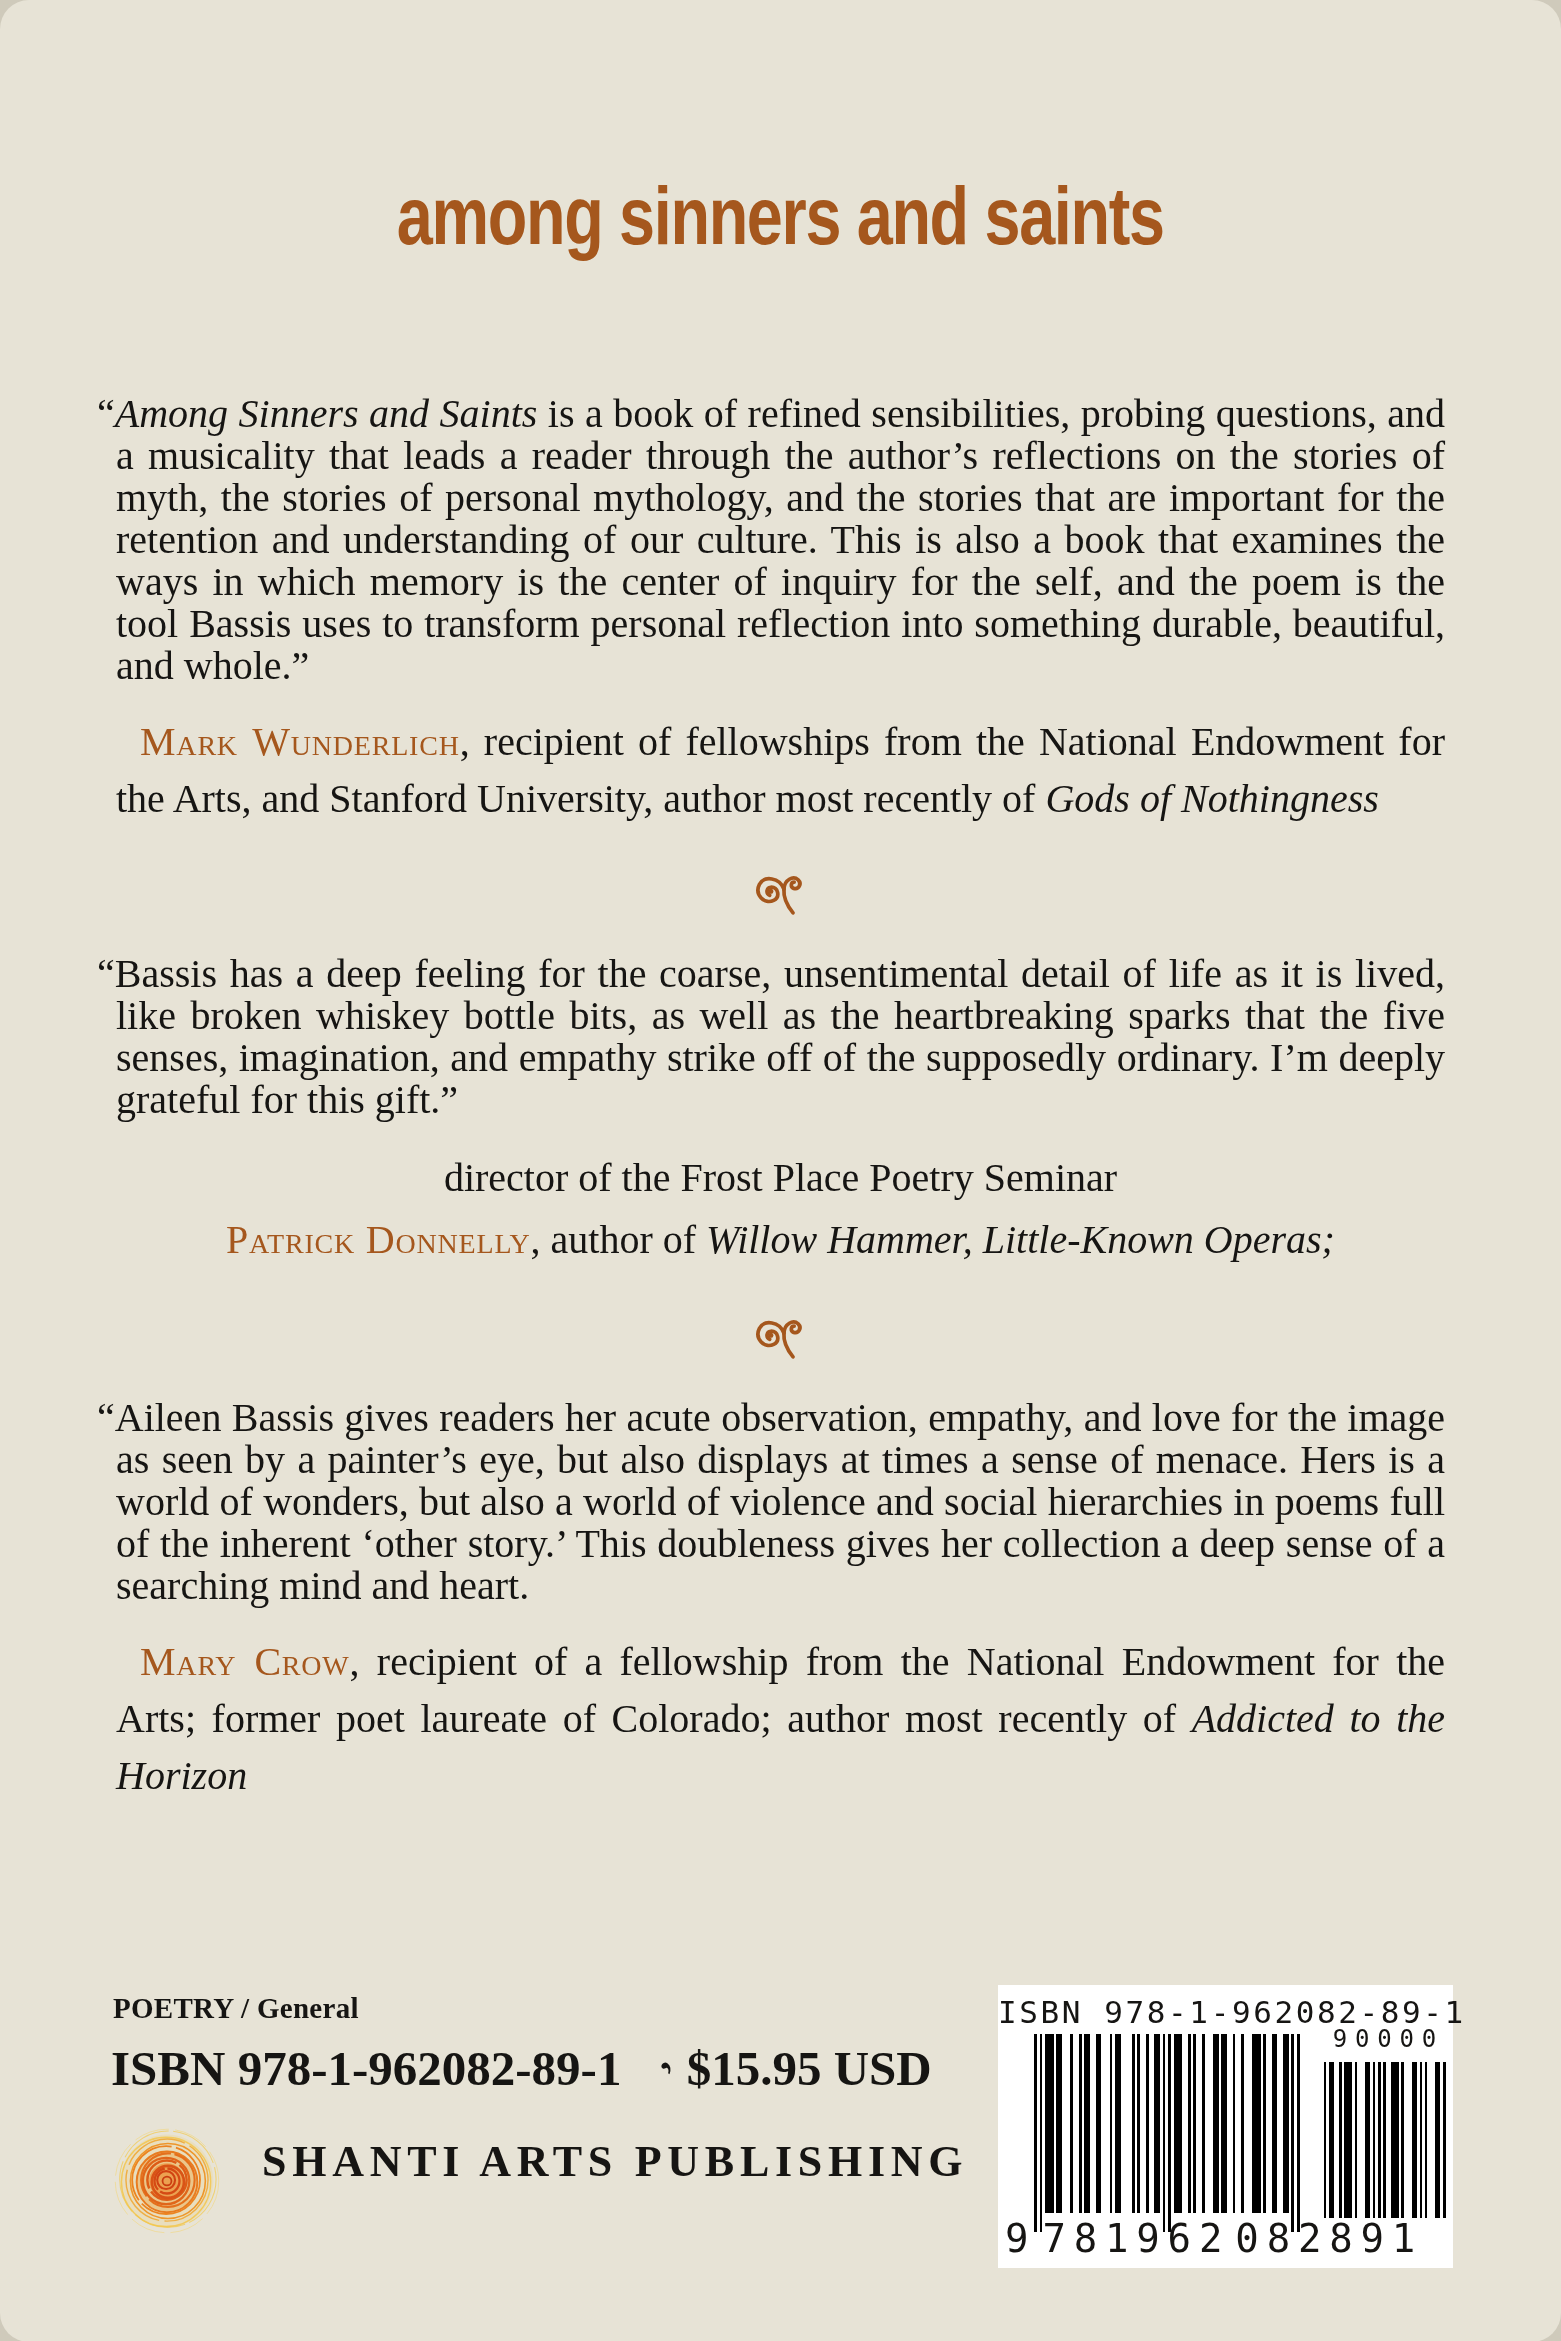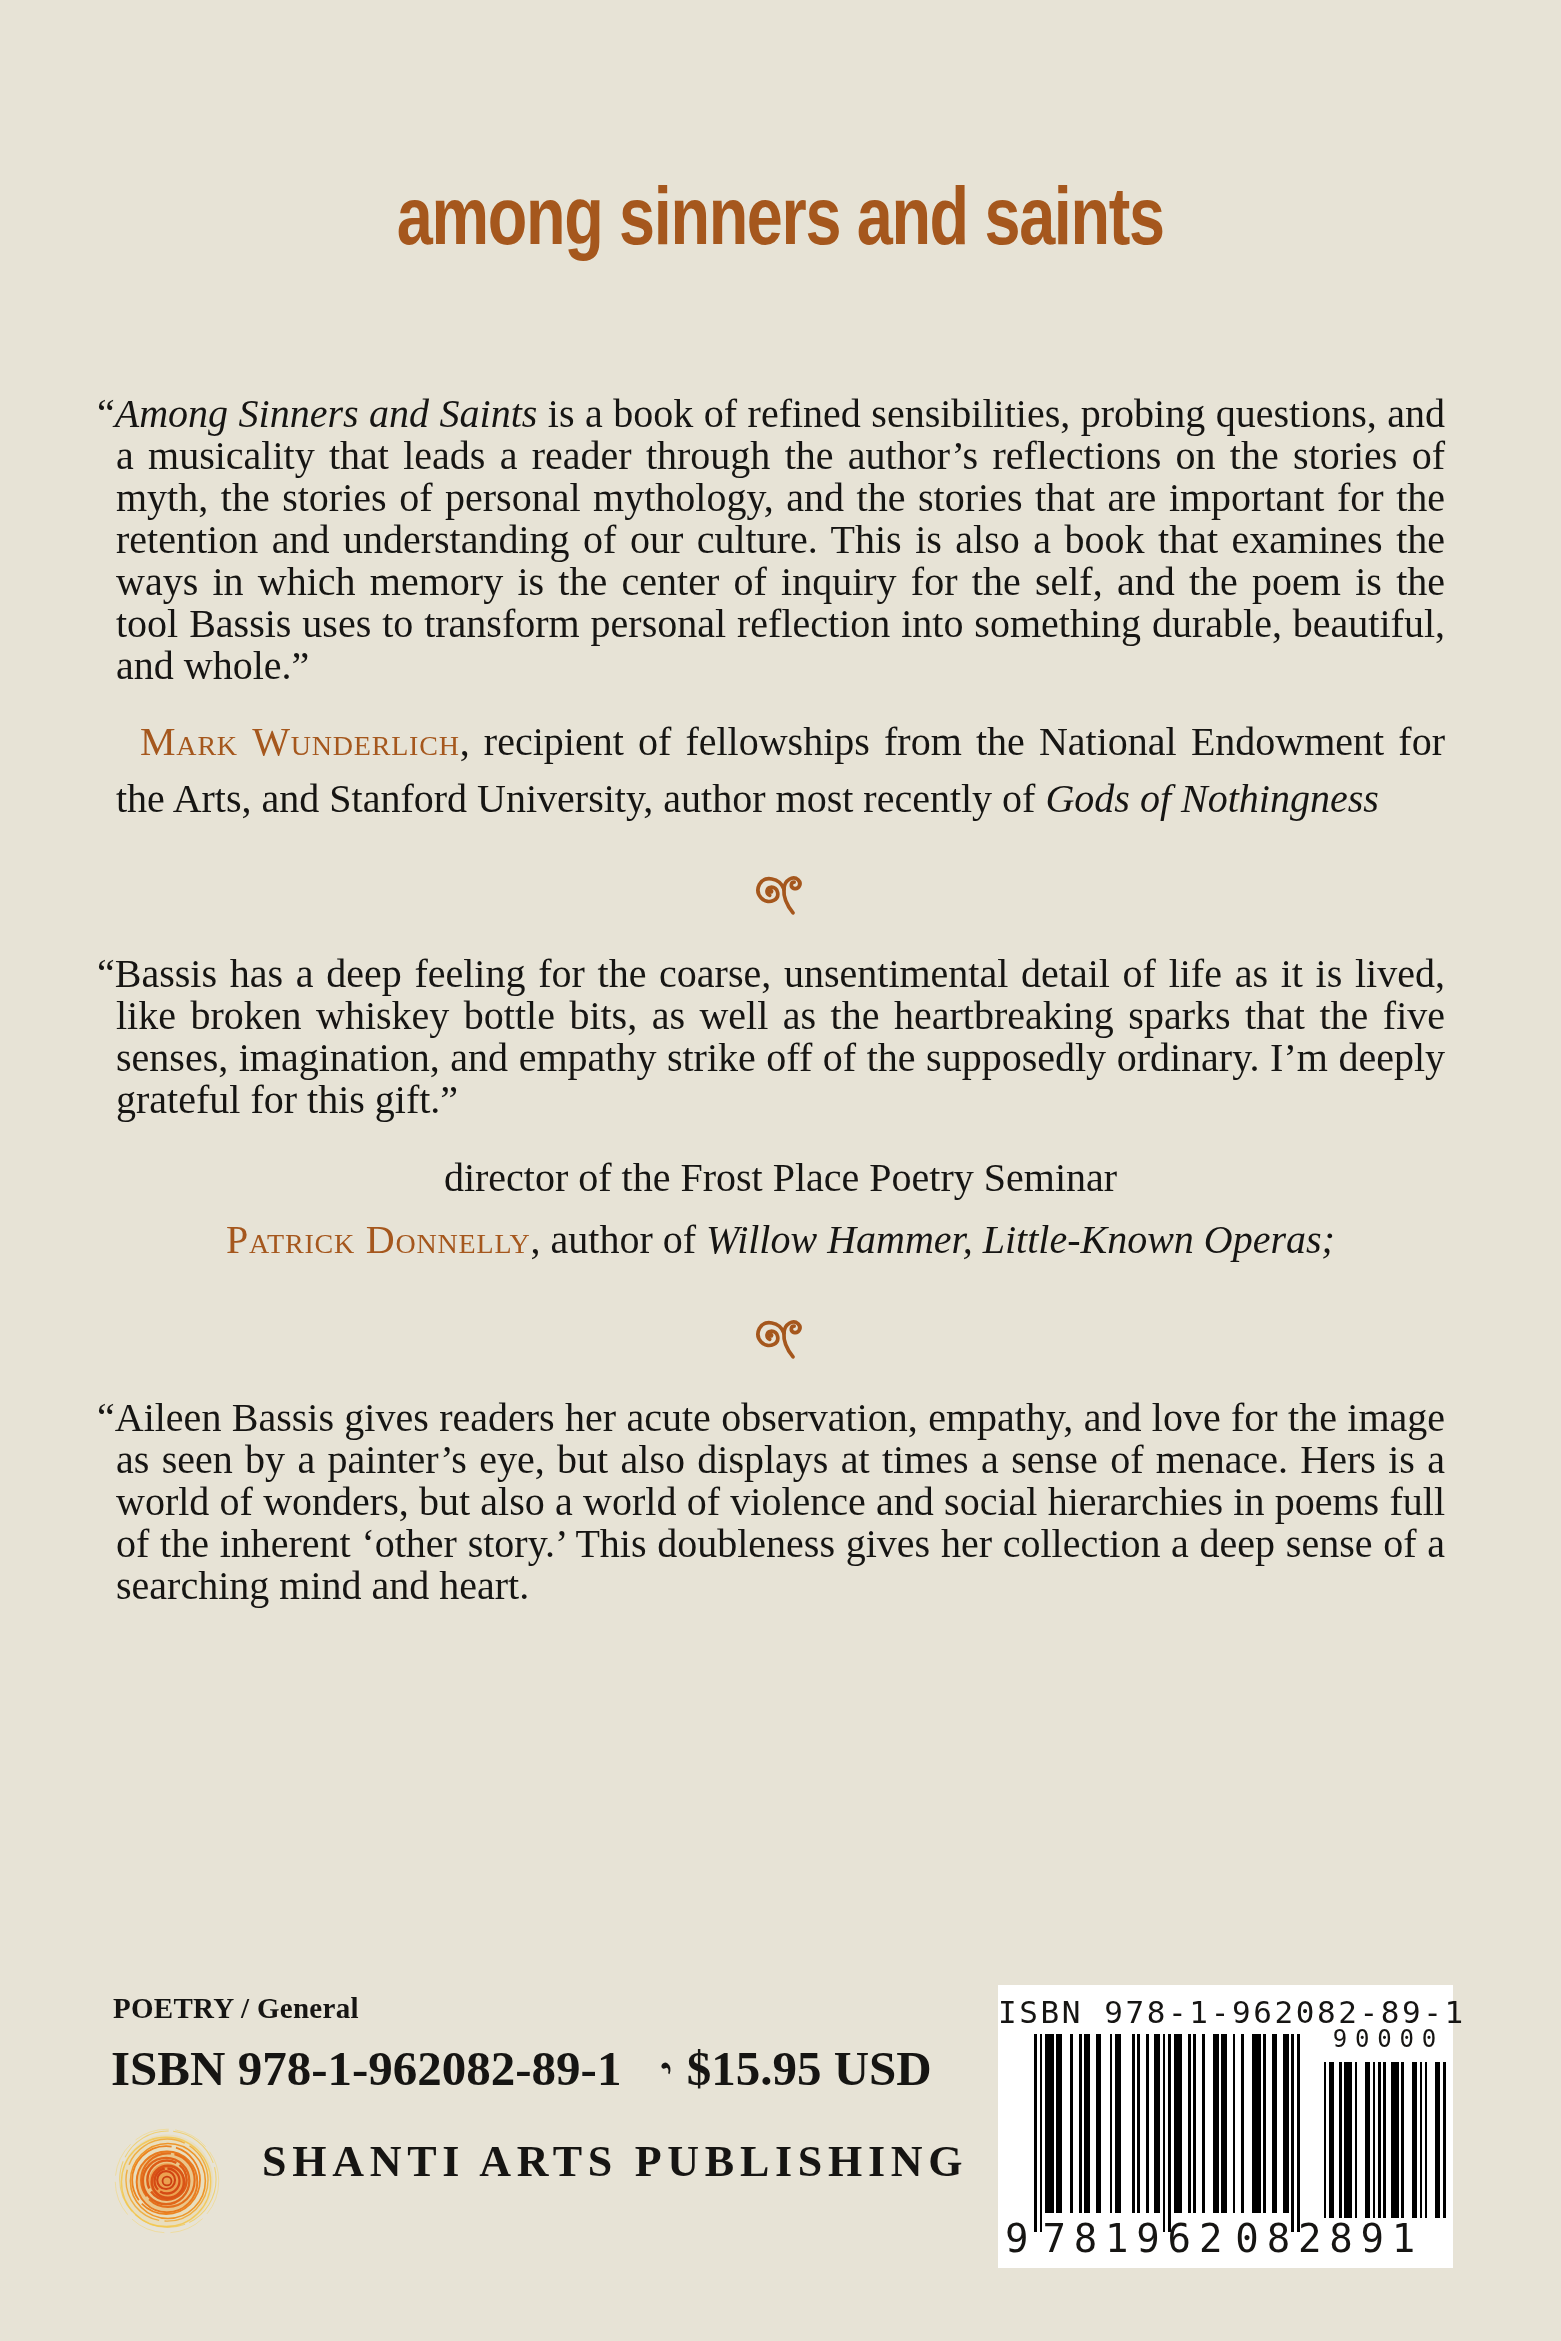--- a/index.html
+++ b/index.html
@@ -5,20 +5,21 @@
   :root{
     --bg:#e7e3d6; --ink:#161513; --accent:#a5571d; --bc-bg:#ffffff;
   }
   *{margin:0;padding:0;box-sizing:border-box;}
   html,body{background:#cfcabb;}
   .page{
     position:relative; width:1561px; height:2342px; margin:0 auto;
     background:var(--bg); color:var(--ink);
     font-family:"Liberation Serif","DejaVu Serif",serif;
     overflow:hidden;
+    border-radius:29px;
   }
   
   .title{ padding-top:170px; text-align:center; }
   .title-inner{
     display:inline-block; transform:scaleX(0.80); transform-origin:center;
     font-family:"Liberation Sans","DejaVu Sans",sans-serif;
     font-weight:700; font-size:81px; letter-spacing:-1.7px; color:var(--accent);
     white-space:nowrap;
   }
   
@@ -118,20 +119,21 @@
     <div class="ornament">
       <svg viewBox="0 0 100 80" fill="none" stroke="var(--accent)" stroke-width="6.5" stroke-linecap="round">
         <path d="M 72 74 C 62 62, 55 46, 56 32"></path>
         <path d="M 56 32 C 57 16, 72 8, 81 16 C 88 23, 82 34, 73 31 C 67 29, 68 20, 74 20"></path>
         <path d="M 56 32 C 48 12, 22 8, 13 24 C 4 42, 22 60, 38 52 C 50 46, 46 28, 33 29 C 25 30, 24 40, 31 43"></path>
         <circle cx="33" cy="36" r="4.5" fill="var(--accent)" stroke="none"></circle>
       </svg>
     </div>
 
     <p class="blurb"><span>“Aileen Bassis gives readers her acute observation, empathy, and love for the image as seen by a painter’s eye, but also displays at times a sense of menace. Hers is a world of wonders, but also a world of violence and social hierarchies in poems full of the inherent ‘other story.’ This doubleness gives her collection a deep sense of a searching mind and heart.</span></p>
+    <p class="attribution"><span class="name">Mary Crow</span><span>, recipient of a fellowship from the National Endowment for the Arts; former poet laureate of Colorado; author most recently of </span><span class="i">Addicted to the Horizon</span></p>
   </div>
 
   <div class="category">POETRY / General</div>
 
   <div class="isbn-line"><span>ISBN 978-1-962082-89-1</span><span class="sep">,</span><span>$15.95 USD</span></div>
 
   <div class="logo">
     <svg viewBox="0 0 130 130">
       <circle cx="65" cy="65" r="52" fill="var(--logo-yellow)" opacity="0.16"></circle>
       <circle cx="65" cy="65" r="34" fill="#f29c2b" opacity="0.35"></circle>

